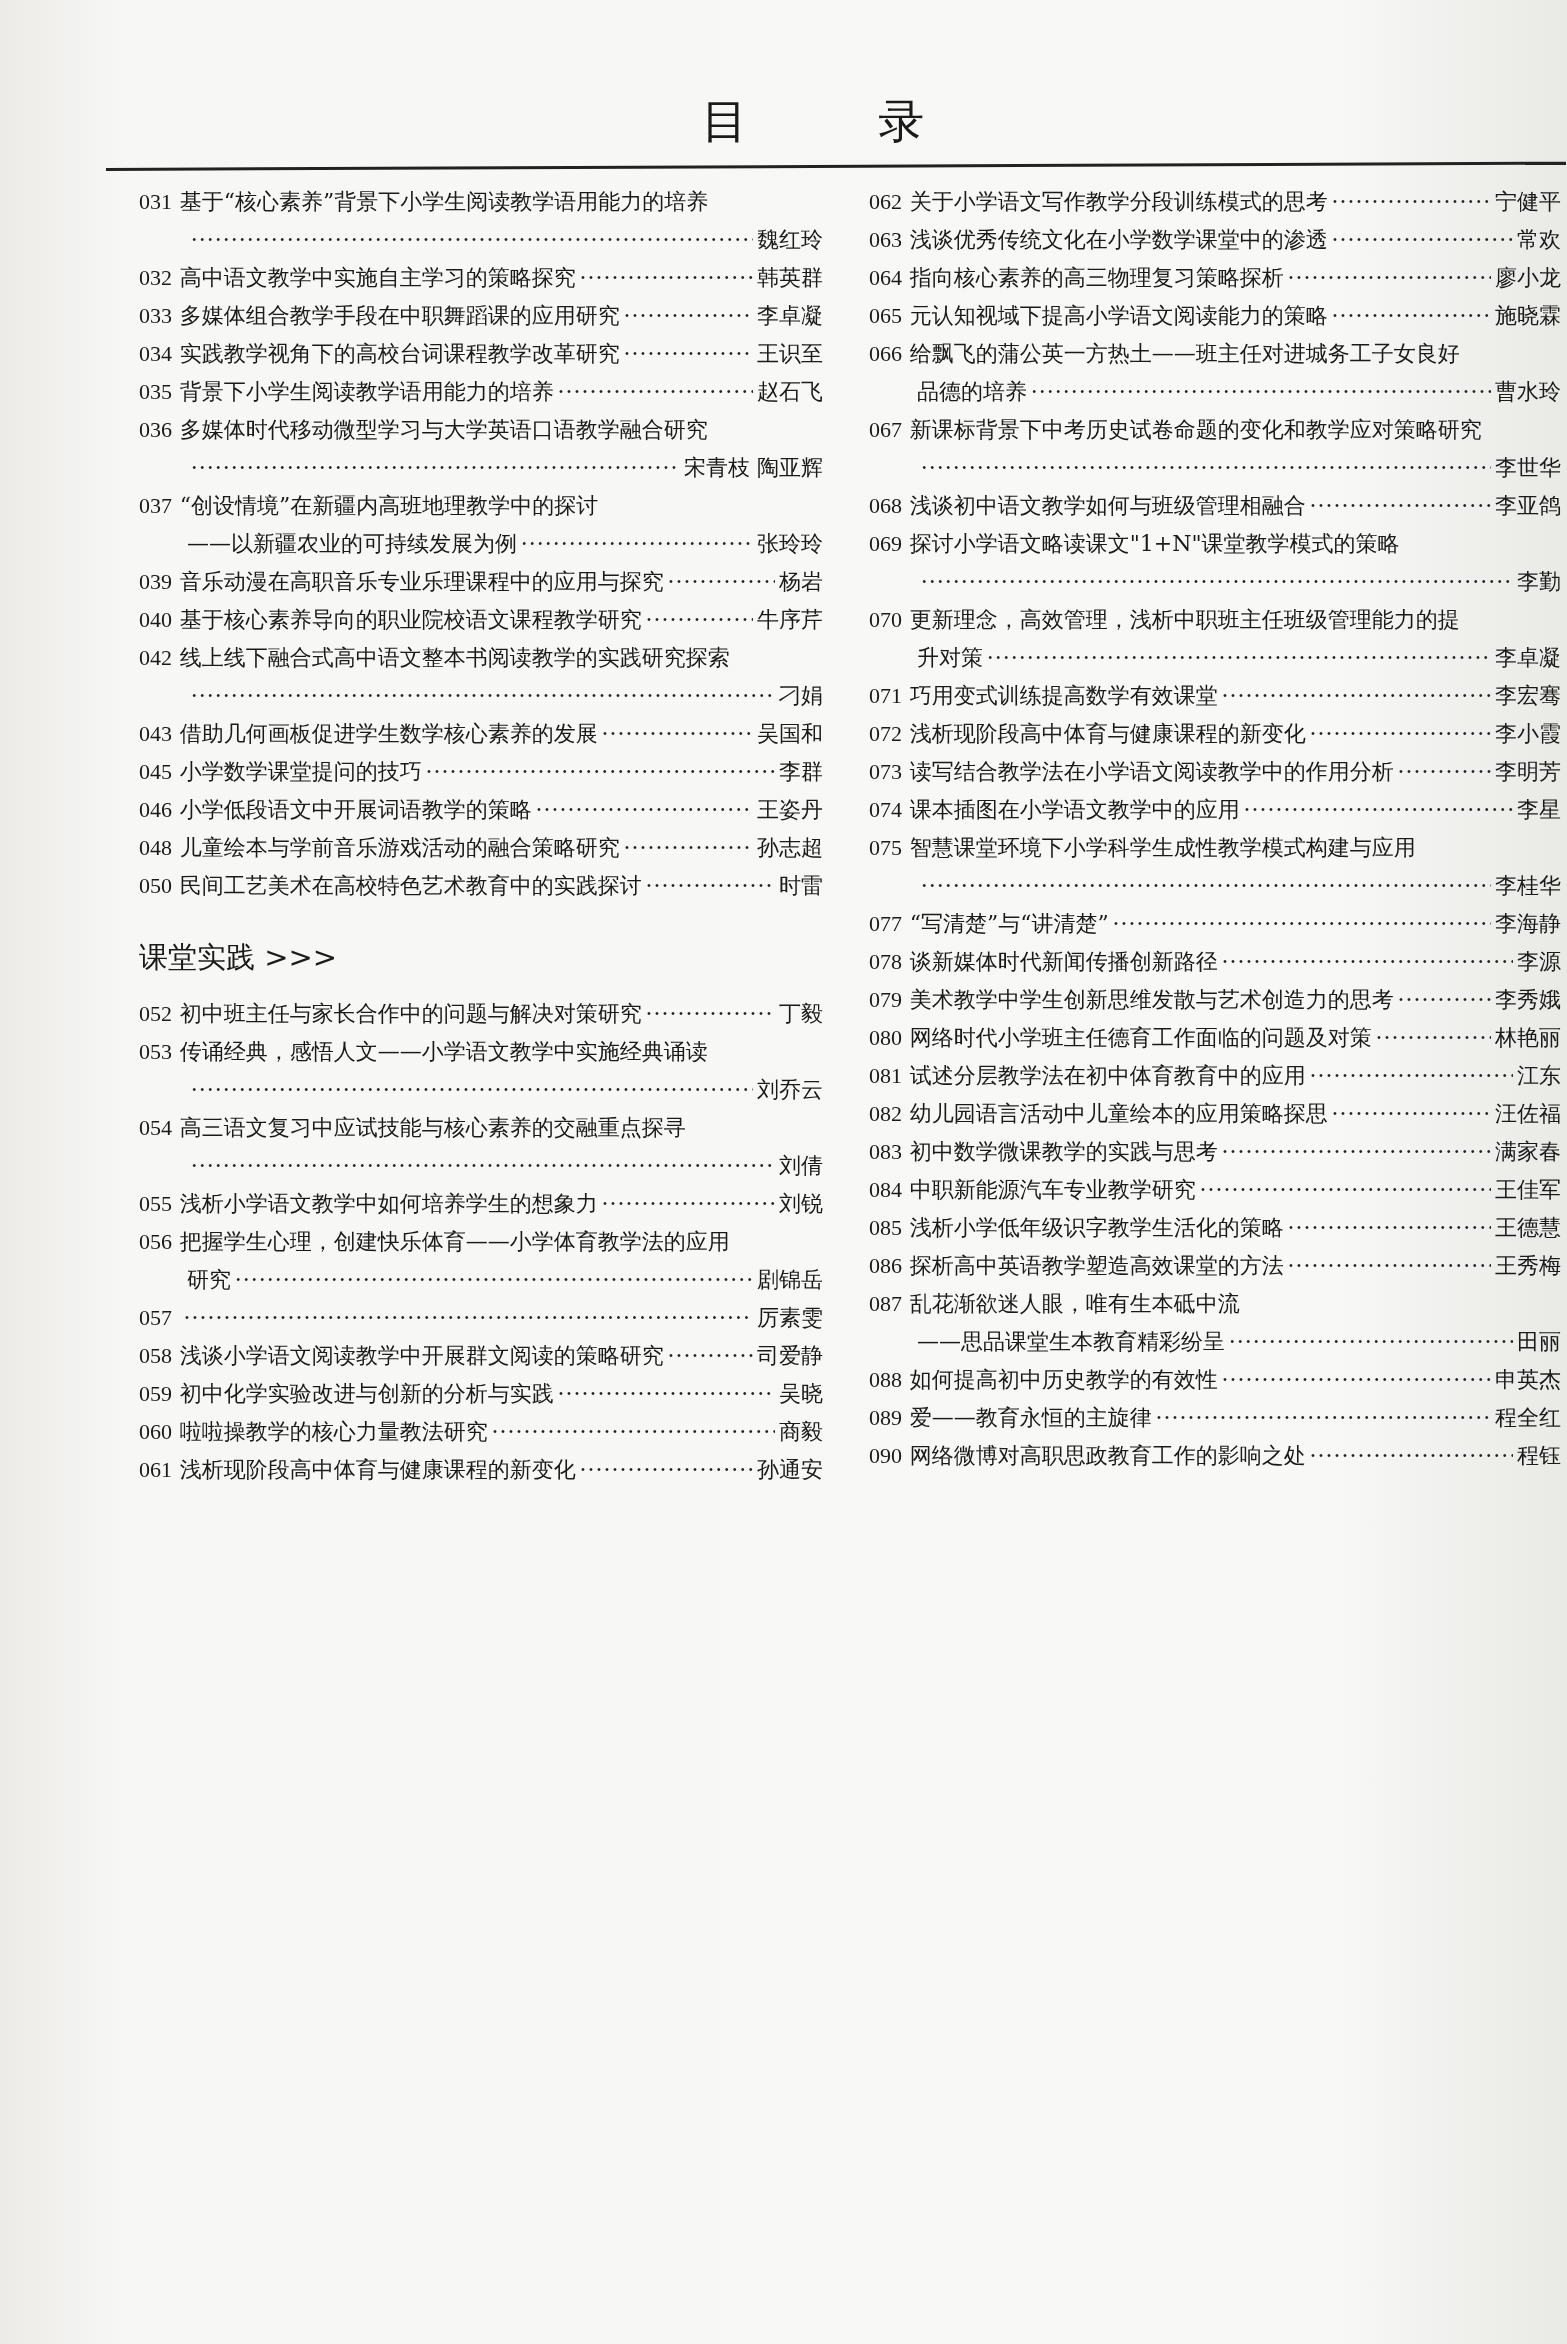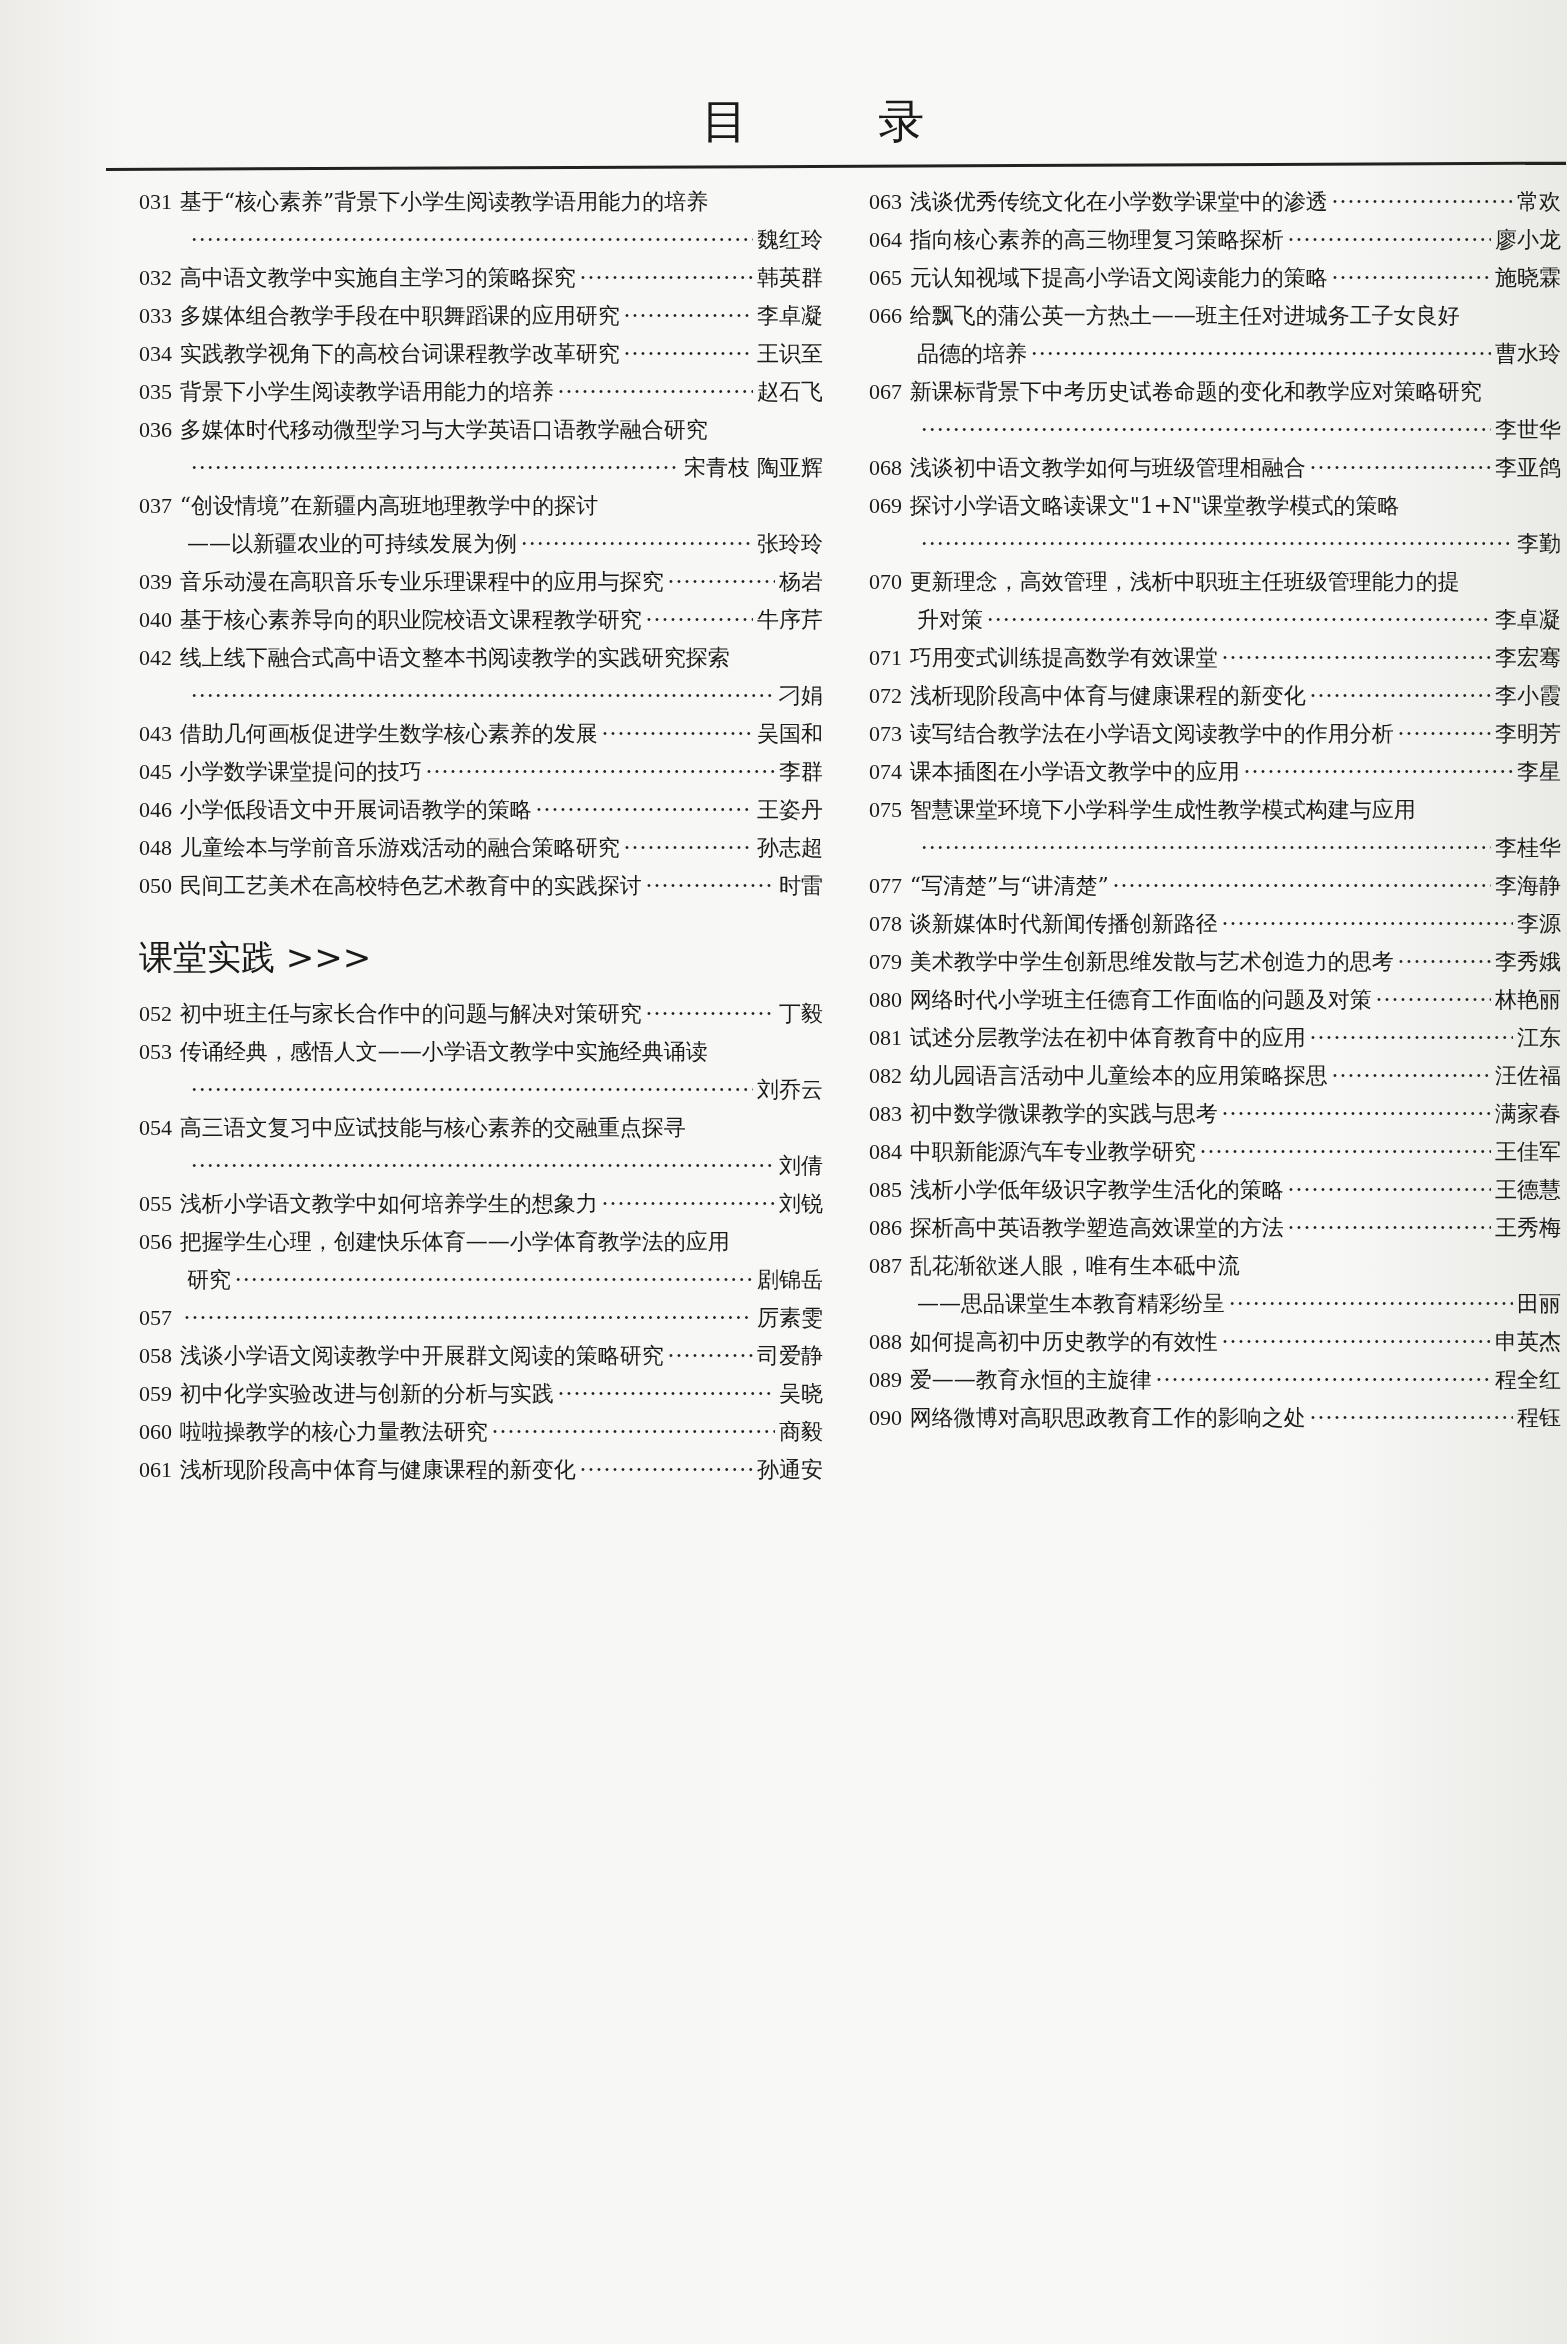--- a/index.html
+++ b/index.html
@@ -35,21 +35,21 @@
     .cont { padding-left: 48px; }
     .dots {
       flex: 1; overflow: hidden; margin: 0 3.8px; letter-spacing: 1px;
       color: #222; min-width: 19px;
     }
     .dots::before {
       content: "································································································································";
     }
     .author { white-space: nowrap; }
     .section-head {
-      font-size: 34px; font-family: "DejaVu Sans", sans-serif;
+      font-size: 29px; font-family: "DejaVu Sans", sans-serif;
       margin: 29px 0 15.4px 0; height: 46px; line-height: 46px;
     }
   </style>
 </head>
 <body>
 
 <div class="page-shade"></div>
 <h1 class="title">目 录</h1>
 <div class="title-rule"></div>
 
@@ -296,20 +296,29 @@
         </div>
 
   </div>
     </div>
 </div>
 
 <div class="col col-right">
   <div id="right-list">
       <div class="entry">
     <div class="line">
+      <span class="num">062</span>
+      <span class="ttl">关于小学语文写作教学分段训练模式的思考</span>
+    <span class="dots"></span>
+          <span class="author">宁健平</span>
+        </div>
+
+  </div>
+      <div class="entry">
+    <div class="line">
       <span class="num">063</span>
       <span class="ttl">浅谈优秀传统文化在小学数学课堂中的渗透</span>
     <span class="dots"></span>
           <span class="author">常欢</span>
         </div>
 
   </div>
       <div class="entry">
     <div class="line">
       <span class="num">064</span>

